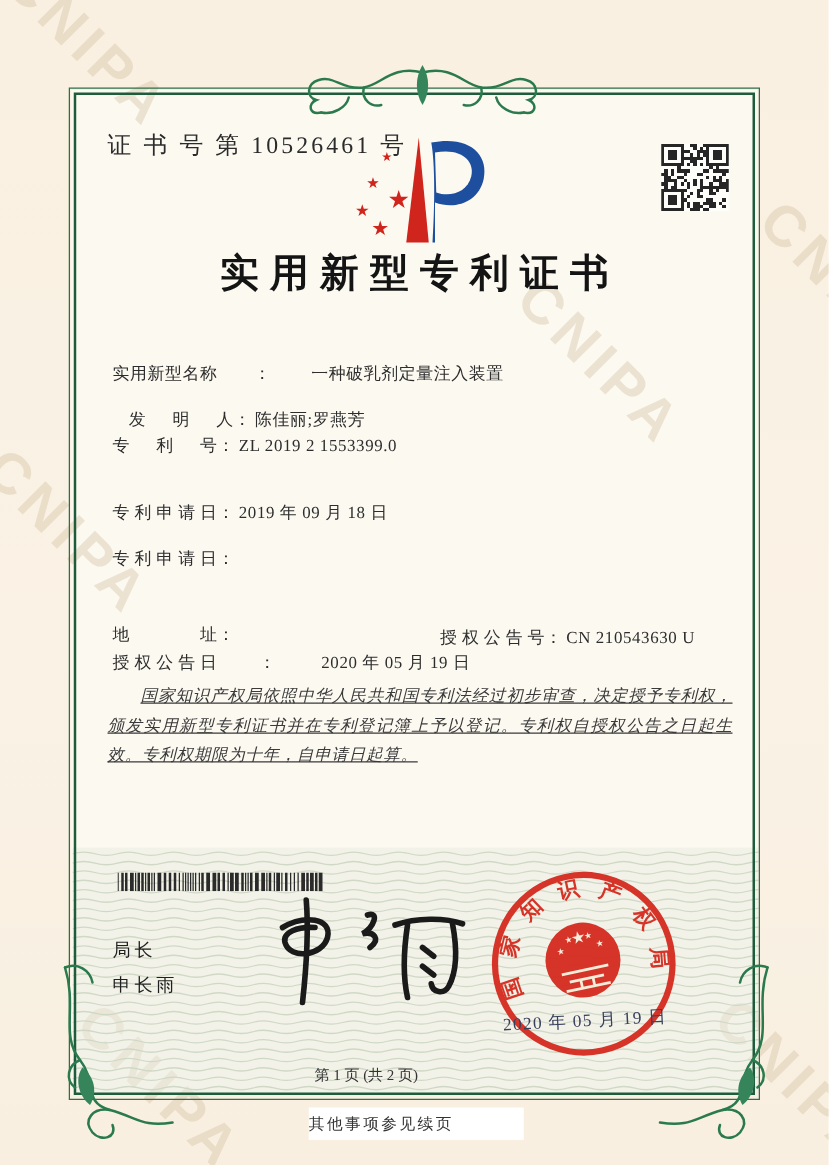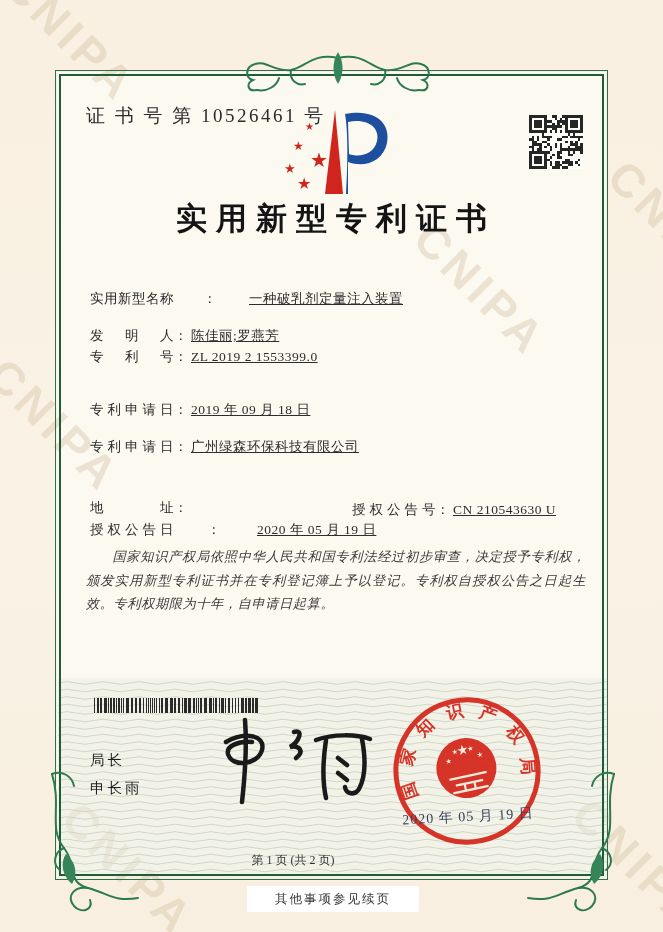--- a/index.html
+++ b/index.html
@@ -17,33 +17,33 @@
   .paper{left:57px;top:72px;width:549px;height:804px;background:#fcf9f1;z-index:0;}
   
   .cert-no{left:86px;top:103px;font-size:19px;letter-spacing:2.5px;color:#2b2b2b;z-index:5;}
   .title{left:0;top:198px;width:663px;text-align:center;font-size:31px;font-weight:bold;
          letter-spacing:9px;text-indent:9px;color:#141414;z-index:5;}
   
   .frow{position:absolute;left:90px;display:flex;align-items:flex-start;font-size:13.5px;
         letter-spacing:.5px;color:#2d2d2d;z-index:5;line-height:19px;}
   .flabel{display:inline-block;width:84px;text-align:justify;text-align-last:justify;}
   .colon{margin:0 3px 0 0;}
-  .fvalue{white-space:nowrap;text-decoration:underline;}
+  .fvalue{white-space:nowrap;}
   
   .body-text{left:86px;top:545px;width:500px;z-index:5;font-style:italic;
-             font-size:13.2px;line-height:1.78;color:#3a3a3a;text-align:justify;}
+             font-size:13.2px;line-height:1.78;color:#3a3a3a;text-align:justify;text-decoration:underline;}
   .body-text p{margin:0;text-indent:2em;letter-spacing:.6px;}
   
   .director{left:90px;z-index:5;font-family:"Liberation Sans","DejaVu Sans",sans-serif;
             font-size:14.5px;letter-spacing:3px;color:#1f1f1f;}
   
   .seal-date{left:386px;top:808px;width:164px;text-align:center;font-size:14px;
              letter-spacing:1px;color:#39405c;z-index:7;transform:rotate(-3deg);}
   .page-info{left:0;top:852px;width:586px;text-align:center;font-size:12px;color:#333;z-index:5;}
-  .footer-note{left:247px;top:886px;width:172px;height:26px;line-height:26px;text-align:center;
+  .footer-note{left:247px;top:886px;width:172px;height:26px;line-height:26px;text-align:left;
                background:#ffffff;font-size:12.5px;letter-spacing:2px;color:#333;z-index:3;}
   .logo-star{position:absolute;color:#d0251c;z-index:6;line-height:1;user-select:none;}
   svg{display:block;}
 </style>
 </head>
 <body>
 
 <div id="page">
 
   <div class="abs paper"></div>
@@ -369,39 +369,38 @@
   <span class="logo-star" style="left:310px;top:150px;font-size:20px;">★</span>
   <span class="logo-star" style="left:297px;top:176px;font-size:16px;">★</span>
 
   <div class="abs title">实用新型专利证书</div>
 
   <div class="frow" style="top:289px;gap:29px;">
     <span class="flabel">实用新型名称</span>
       <span class="colon">：</span>
       <span class="fvalue">一种破乳剂定量注入装置</span>
   </div>
-  <div class="frow" style="top:326px;">
+  <div class="frow" style="top:326px;margin-left:13px;">
     <span class="flabel">发明人</span>
       <span class="colon">：</span>
       <span class="fvalue">陈佳丽;罗燕芳</span>
   </div>
   <div class="frow" style="top:347px;justify-content:center;">
     <span class="flabel">专利号</span>
       <span class="colon">：</span>
       <span class="fvalue">ZL 2019 2 1553399.0</span>
   </div>
   <div class="frow" style="top:400px;justify-content:space-between;">
     <span class="flabel">专利申请日</span>
       <span class="colon">：</span>
       <span class="fvalue">2019 年 09 月 18 日</span>
   </div>
   <div class="frow" style="top:437px;">
     <span class="flabel">专利申请日</span>
       <span class="colon">：</span>
-      <span class="fvalue">广州绿森环保科技有限公司</span>
   </div>
   <div class="frow" style="top:498px;">
     <span class="flabel">地址</span>
       <span class="colon">：</span>
   </div>
   <div class="frow" style="top:520px;gap:33px;">
     <span class="flabel">授权公告日</span>
       <span class="colon">：</span>
       <span class="fvalue">2020 年 05 月 19 日</span>
   </div>

